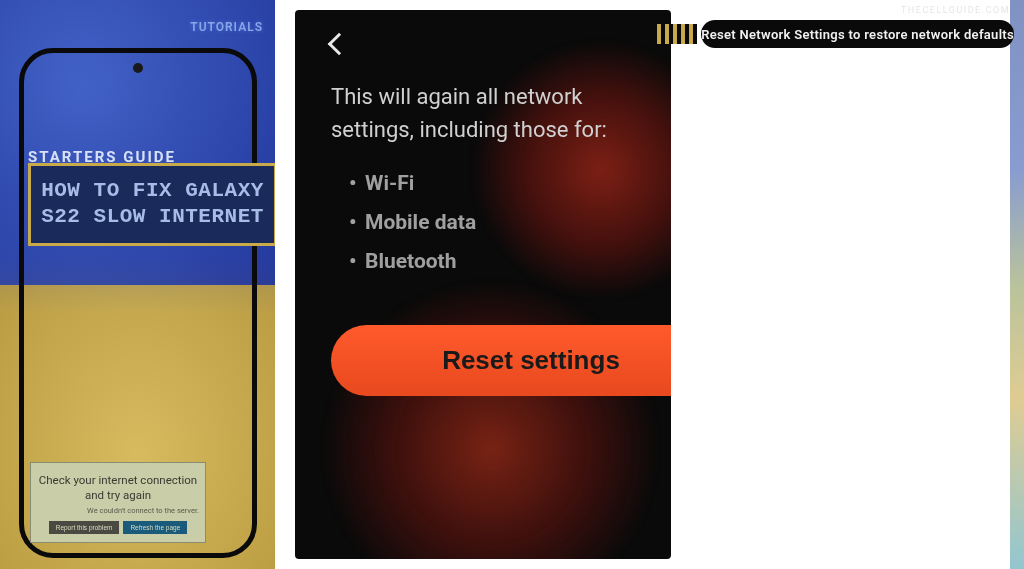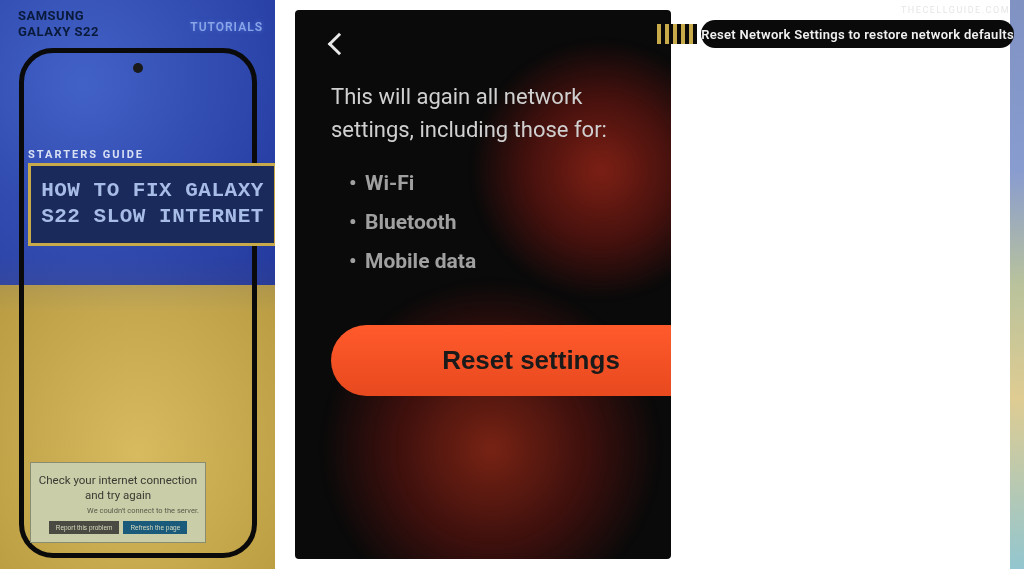--- a/index.html
+++ b/index.html
@@ -91,21 +91,21 @@
       height: 10px;
       background: #1a1a1a;
       border-radius: 50%;
     }
     .starters-guide {
       position: absolute;
       top: 148px;
       left: 28px;
       z-index: 12;
       color: #d8e0f5;
-      font-size: 11px;
+      font-size: 15px;
       font-weight: 700;
       letter-spacing: 2px;
     }
     .title-card {
       position: absolute;
       top: 163px;
       left: 28px;
       width: 249px;
       z-index: 12;
       background: #1a2a5a;
@@ -307,24 +307,20 @@
       background: linear-gradient(180deg, #2a4a9a 0%, #3a5ab0 30%, #8a9a5a 50%, #c9aa4a 70%, #4aa0b0 100%);
       opacity: 0.6;
     }
   </style>
 </head>
 <body>
 
 <div class="container">
 
   <div class="left-panel">
-    <div class="brand-label">
-      <span>SAMSUNG</span>
-      <span class="line2">GALAXY S22</span>
-    </div>
     <div class="tutorials-badge">TUTORIALS</div>
 
     <div class="phone-frame">
       <div class="phone-camera"></div>
     </div>
 
     <div class="starters-guide">STARTERS GUIDE</div>
 
     <div class="title-card">
       <div class="title-card-text">HOW TO FIX GALAXY S22 SLOW INTERNET</div>
@@ -349,22 +345,22 @@
       <div class="red-blob-2"></div>
 
       <div class="header-row">
         <div class="back-chevron"></div>
       </div>
 
       <div class="description">This will again all network settings, including those for:</div>
 
       <ul class="bullet-list">
         <li>Wi-Fi</li>
+        <li>Mobile data</li>
         <li>Bluetooth</li>
-        <li>Mobile data</li>
       </ul>
 
       <button class="reset-button">Reset settings</button>
     </div>
 
     <div class="caption-bar">
       <span class="caption-text">Reset Network Settings to restore network defaults</span>
     </div>
   </div>
 

